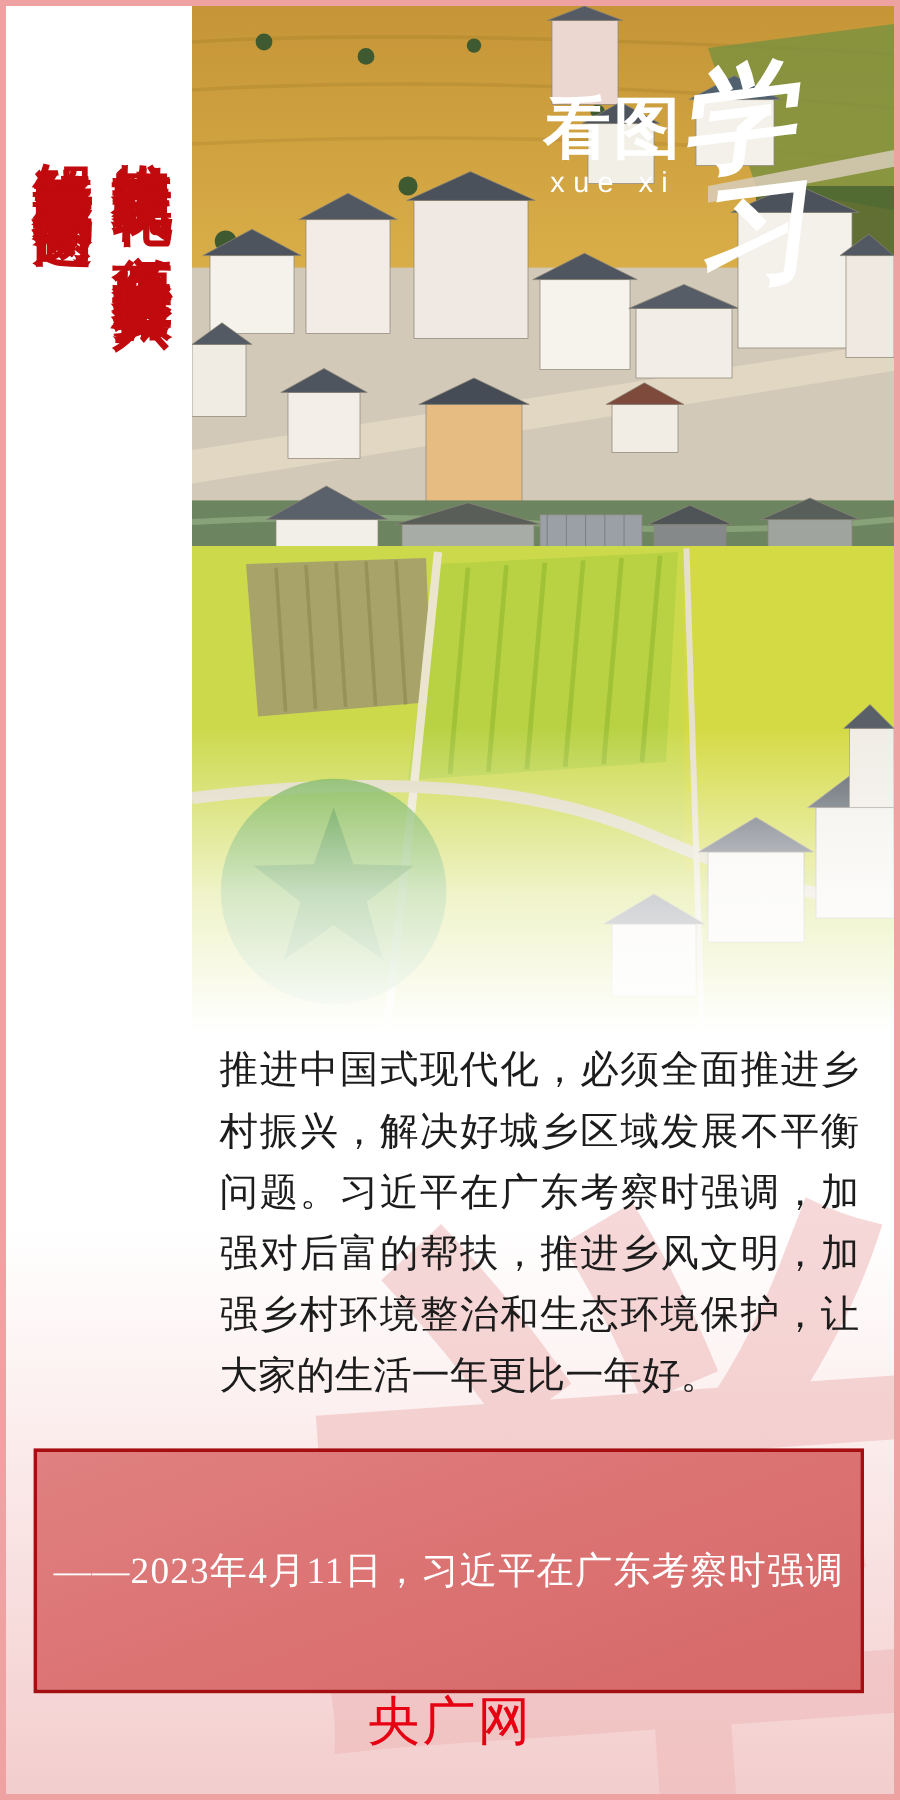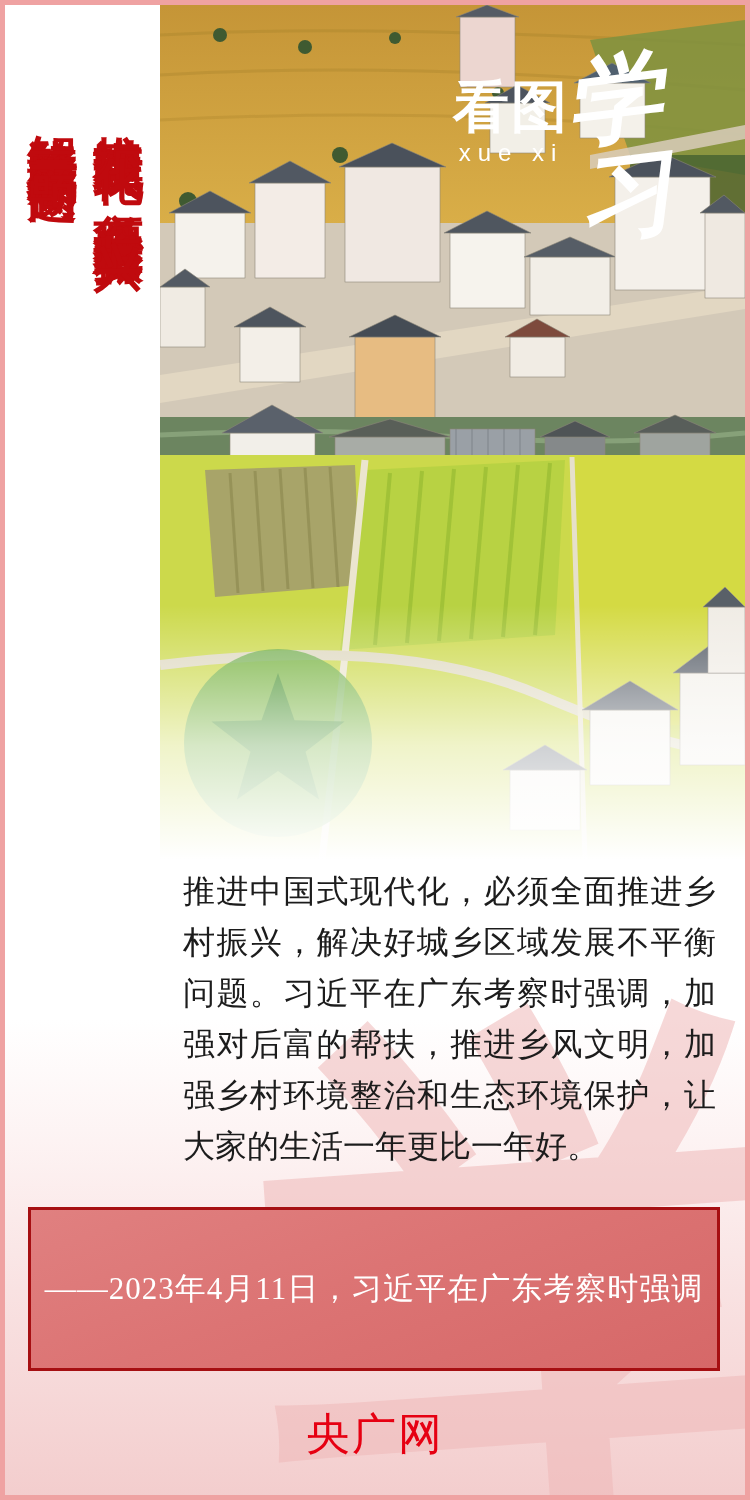--- a/index.html
+++ b/index.html
@@ -26,21 +26,21 @@
     color:#c00a0e;font-weight:900;font-size:50px;line-height:66px;letter-spacing:3px;
   }
   
   .body-text{
     position:absolute;left:183px;top:866px;width:533px;z-index:3;
     font-size:32px;line-height:51px;color:#1c1c1c;
     text-align:justify;text-justify:inter-character;word-break:break-all;
   }
   
   .attr-box{
-    position:absolute;left:28px;top:1207px;width:692px;height:164px;z-index:3;
+    position:absolute;left:28px;top:1207px;width:692px;height:204px;z-index:3;
     box-sizing:border-box;border:3px solid #a60f12;
     background:linear-gradient(160deg,#e08080 0%,#dc7474 45%,#d66868 100%);
     display:flex;align-items:center;justify-content:center;
   }
   .attr-text{color:#fff;font-size:31px;letter-spacing:1px;}
   
   .footer-logo{
     position:absolute;left:50%;transform:translateX(-50%);bottom:36px;z-index:3;
     font-family:"Liberation Sans","DejaVu Sans",sans-serif;
     font-weight:400;font-size:44px;letter-spacing:2px;color:#e60012;

